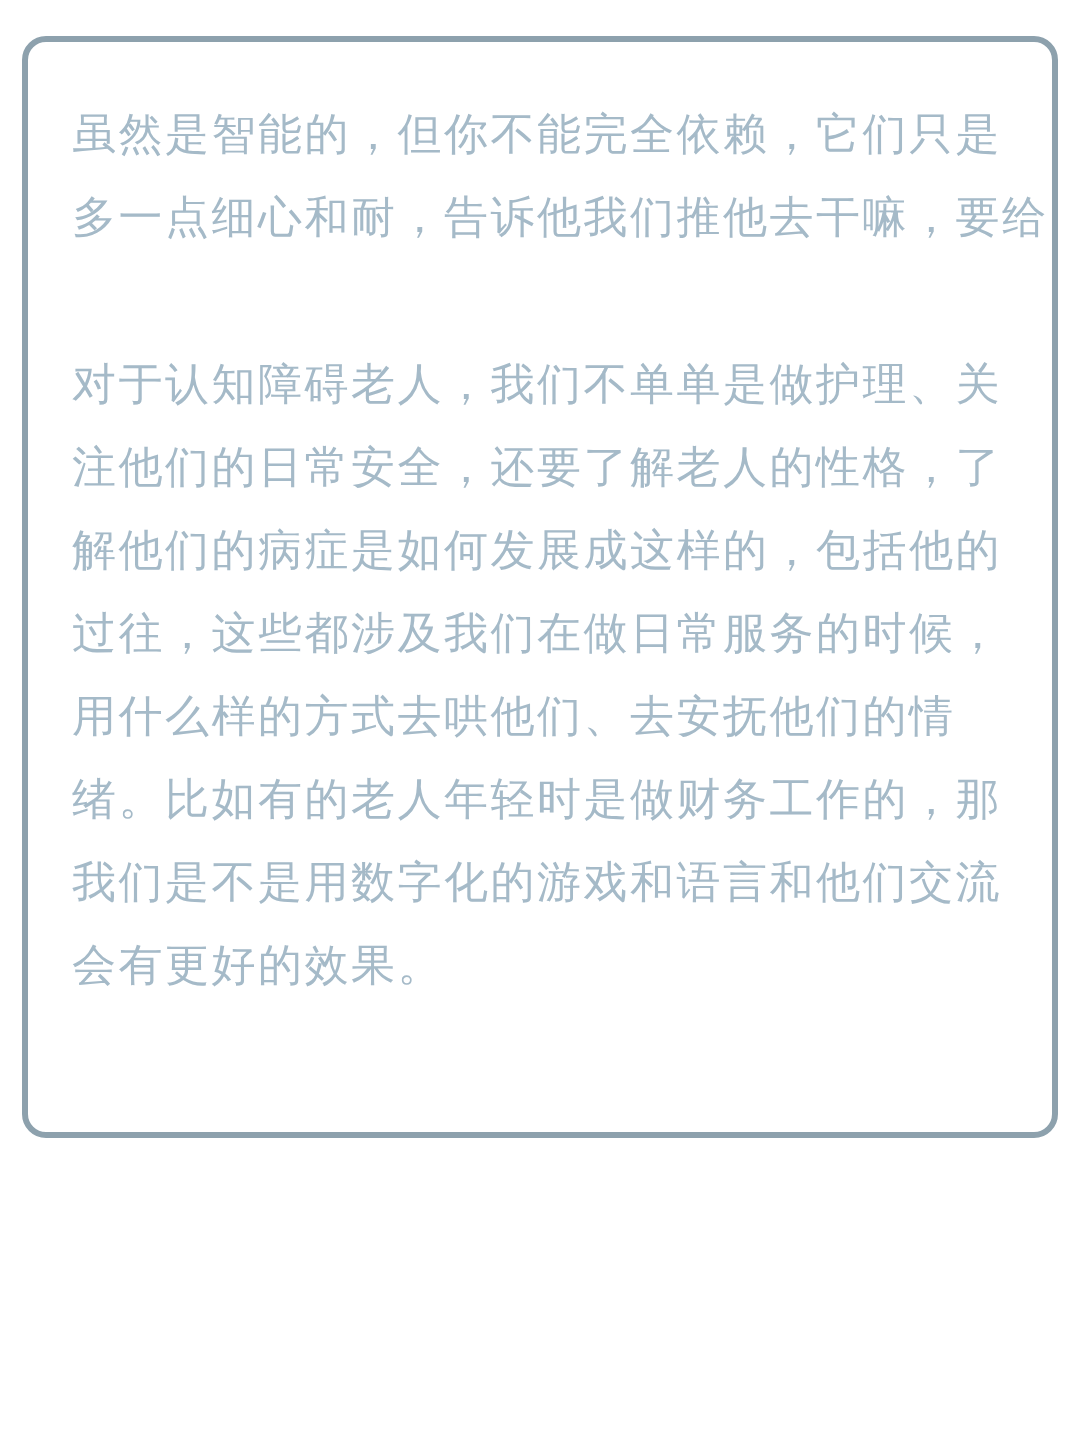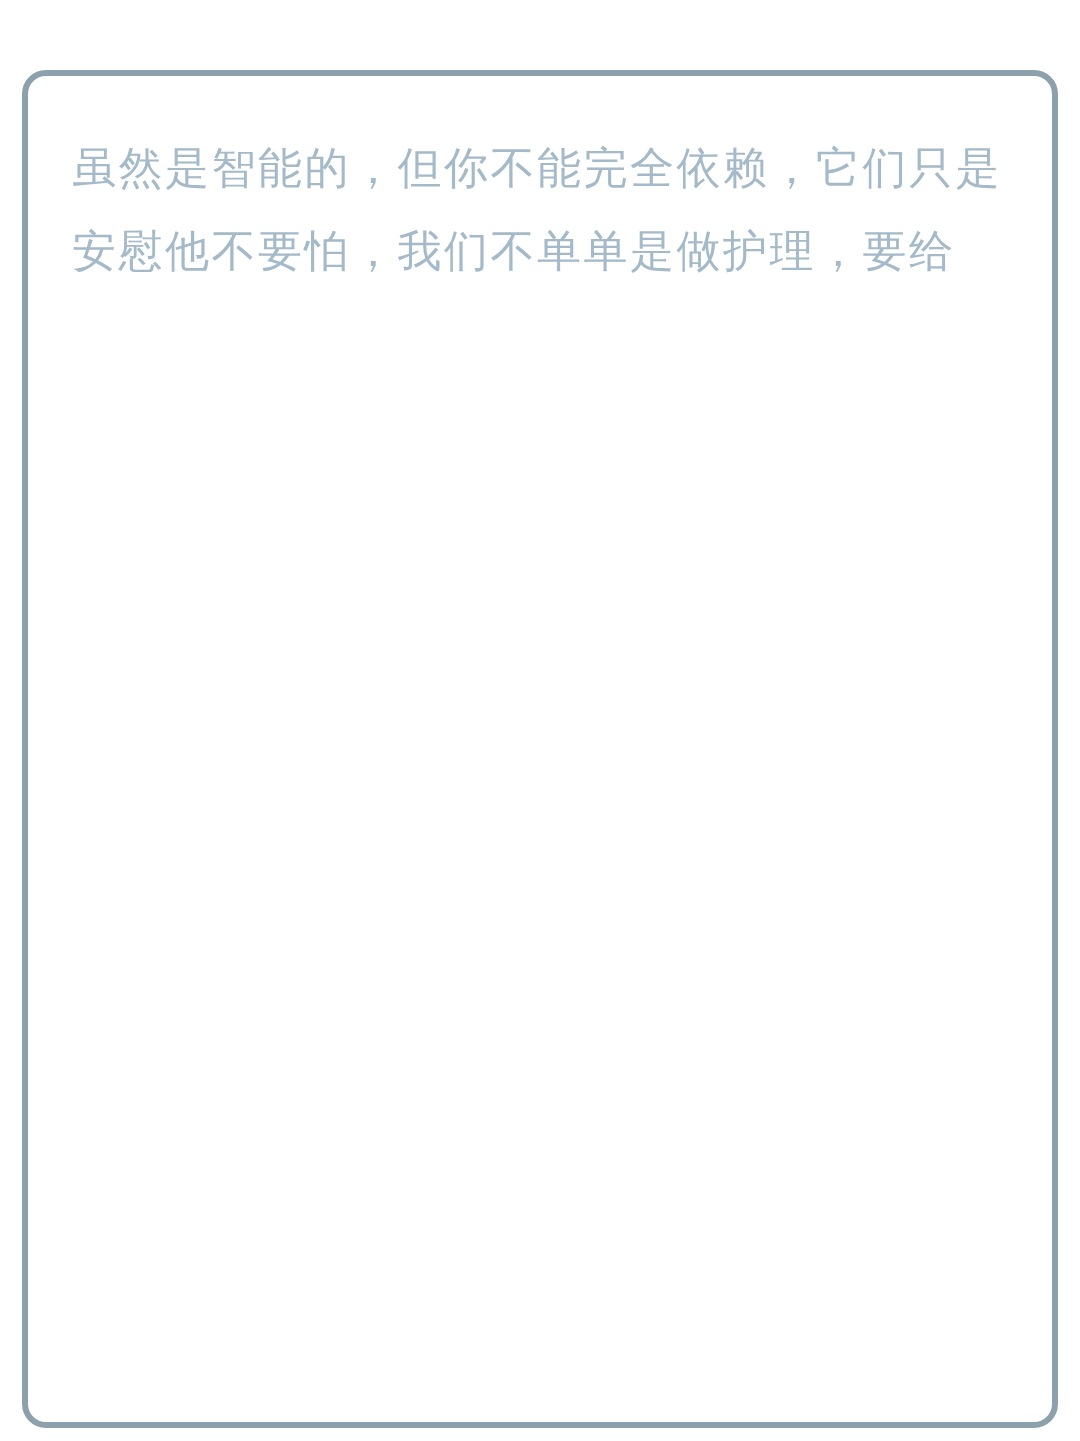--- a/index.html
+++ b/index.html
@@ -10,23 +10,23 @@
   body {
     position: relative;
     width: 1080px;
     height: 1441px;
     font-family: "Liberation Sans", sans-serif;
     overflow: hidden;
   }
   .quote-card {
     position: absolute;
     left: 22px;
-    top: 70px;
+    top: 36px;
     width: 1036px;
-    height: 1358px;
+    height: 1102px;
     box-sizing: border-box;
     border: 6px solid var(--border-color, #8da1ad);
     border-radius: 24px;
     background: var(--bg-color, #ffffff);
     padding: 50px 44px;
   }
   .para {
     margin: 0 0 84px 0;
   }
   .para:last-child {
@@ -41,16 +41,26 @@
     white-space: nowrap;
   }
 </style>
 </head>
 <body style="background: rgb(255, 255, 255);">
 
 <main>
   <section class="quote-card">
     <div class="para">
         <div class="line">虽然是智能的，但你不能完全依赖，它们只是</div>
-        <div class="line">安慰他不要怕，我们不单单是做护理，要给</div>
+        <div class="line">多一点细心和耐，告诉他我们推他去干嘛，要给</div>
+      </div>
+    <div class="para">
+        <div class="line">对于认知障碍老人，我们不单单是做护理、关</div>
+        <div class="line">注他们的日常安全，还要了解老人的性格，了</div>
+        <div class="line">解他们的病症是如何发展成这样的，包括他的</div>
+        <div class="line">过往，这些都涉及我们在做日常服务的时候，</div>
+        <div class="line">用什么样的方式去哄他们、去安抚他们的情</div>
+        <div class="line">绪。比如有的老人年轻时是做财务工作的，那</div>
+        <div class="line">我们是不是用数字化的游戏和语言和他们交流</div>
+        <div class="line">会有更好的效果。</div>
       </div>
   </section>
 </main>
 
 </body></html>

